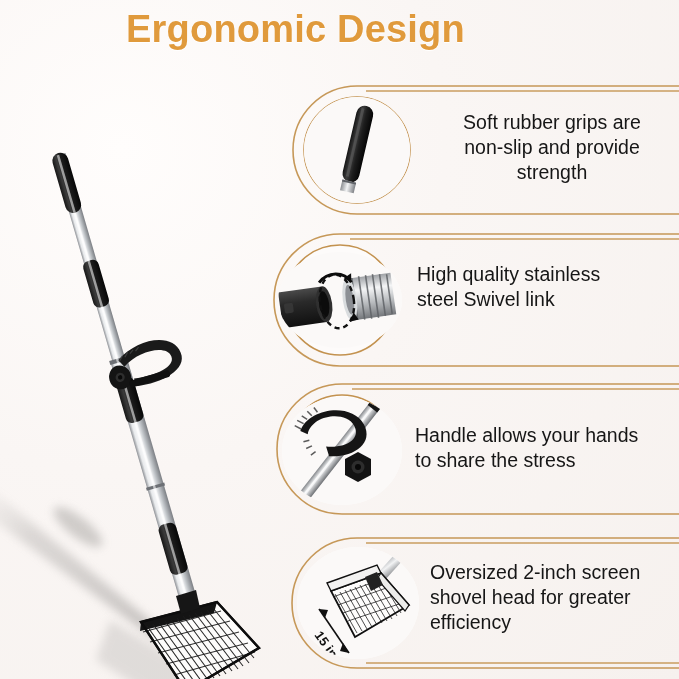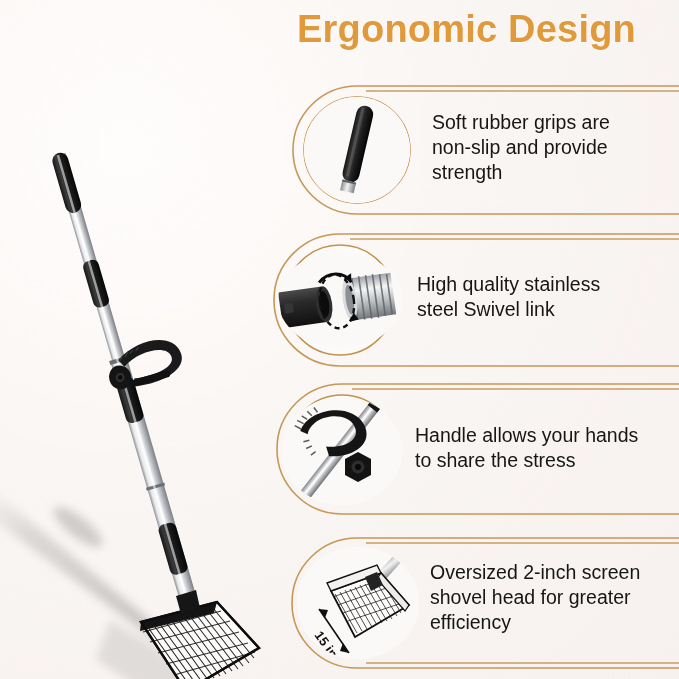--- a/index.html
+++ b/index.html
@@ -12,27 +12,26 @@
   }
   #stage{
     position:absolute;inset:0;
     background:
       radial-gradient(circle at 18% 22%, #fffdfc 0%, #faf6f4 42%, #f6f1ee 100%);
   }
 
   
   .title{
     position:absolute;left:0;top:8px;width:591px;
-    text-align:right;
+    text-align:center;
     font-size:38px;font-weight:bold;
     letter-spacing:.2px;
     color:#e09a3c;
     text-shadow:0 1px 0 #fff, 0 0 2px rgba(255,255,255,.9);
     white-space:nowrap;
-    padding-left:45px;
   }
 
   
   .product{position:absolute;left:0;top:60px;width:300px;height:619px;}
 
   
   .features{position:absolute;left:262px;top:60px;width:417px;height:619px;}
   .row{position:absolute;left:0;width:417px;height:150px;}
   .row-1{top:12px;height:150px;}
   .row-2{top:162px;height:153px;}
@@ -203,21 +202,21 @@
           <rect width="106" height="106" fill="#fbf9f8"></rect>
           <g transform="rotate(13 53 53)">
             <rect x="44" y="8" width="17" height="78" rx="8.5" fill="url(#g1r)"></rect>
             <rect x="48" y="11" width="3" height="70" fill="#6a6a6a" opacity=".45"></rect>
             <rect x="45.5" y="85" width="14" height="11" fill="url(#g1s)"></rect>
             <rect x="45.5" y="85" width="14" height="2" fill="#5d6065"></rect>
           </g>
         </svg>
       </div>
 
-      <div class="ftext" style="left:170px;top:38px;width:240px;">Soft rubber grips are
+      <div class="ftext" style="left:170px;top:38px;width:240px;text-align:center;">Soft rubber grips are
 non-slip and provide
 strength</div>
     </div>
 
     <div class="row row-2">
       <svg class="rowsvg" viewBox="0 0 417 153">
         <path d="M 417 12 L 78 12 A 66 66 0 1 0 78 144 L 417 144" fill="none" stroke="#c3924f" stroke-width="1.6" opacity=".95"></path>
         <path d="M 417 17 L 88 17" fill="none" stroke="#c3924f" stroke-width="1.4" opacity=".9"></path>
         <circle cx="78" cy="78" r="55" fill="#fdfbfa" stroke="#c3924f" stroke-width="1.5"></circle>
       </svg>
@@ -260,21 +259,21 @@
             </g>
 
             <ellipse cx="59" cy="49" rx="17" ry="27" fill="none" stroke="#111" stroke-width="2.4" stroke-dasharray="5 4"></ellipse>
             <path d="M 44 28 C 54 18, 70 20, 76 32" fill="none" stroke="#0d0d0d" stroke-width="3"></path>
             <path d="M 76 32 l 1 -9 l -8 4 z" fill="#0d0d0d"></path>
             <path d="M 74 62 l 4 8 l -9 1 z" fill="#0d0d0d"></path>
           </g>
         </svg>
       </div>
 
-      <div class="ftext" style="left:155px;top:50px;width:250px;">High quality stainless
+      <div class="ftext" style="left:155px;top:40px;width:250px;">High quality stainless
 steel Swivel link</div>
     </div>
 
     <div class="row row-3">
       <svg class="rowsvg" viewBox="0 0 417 150">
         <path d="M 417 9 L 80 9 A 65 65 0 1 0 80 139 L 417 139" fill="none" stroke="#c3924f" stroke-width="1.6" opacity=".95"></path>
         <path d="M 417 14 L 90 14" fill="none" stroke="#c3924f" stroke-width="1.4" opacity=".9"></path>
         <circle cx="80" cy="74" r="54" fill="#fdfbfa" stroke="#c3924f" stroke-width="1.5"></circle>
       </svg>
 

